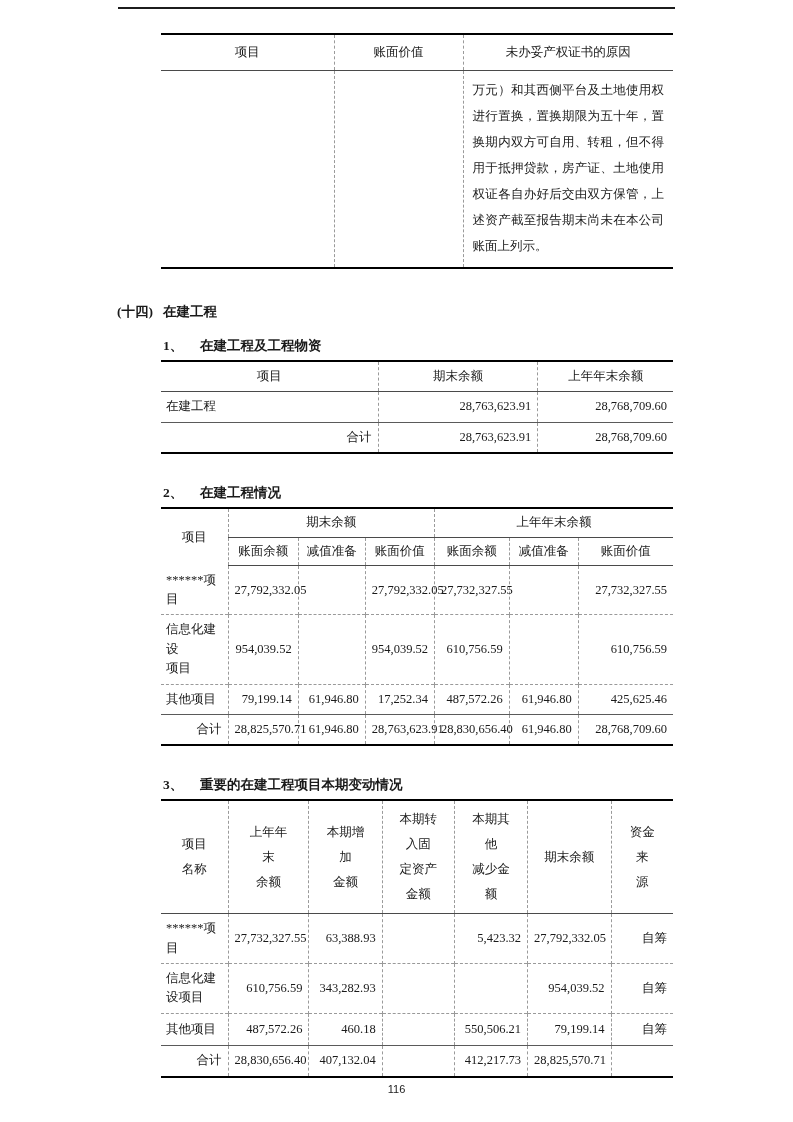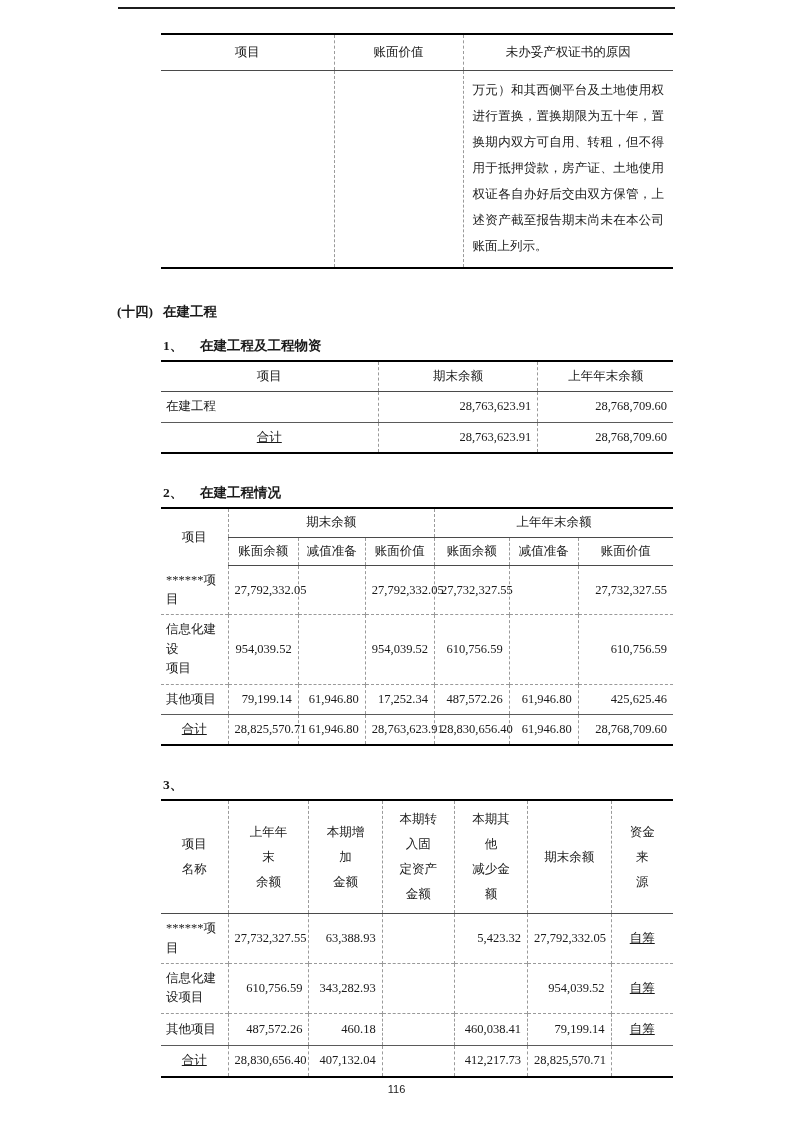--- a/index.html
+++ b/index.html
@@ -39,21 +39,21 @@
   }
   table.tbl th, table.tbl td {
     font-weight: normal;
     padding: 5px 6px;
     vertical-align: middle;
     line-height: 1.55;
   }
   table.tbl th { text-align: center; }
   table.tbl td.num { text-align: right; font-variant-numeric: tabular-nums; }
   table.tbl td.label { text-align: left; padding-left: 5px; white-space: pre-line; }
-  table.tbl td.center { text-align: center; text-decoration: underline; }
+  table.tbl td.center { text-align: right; }
   
   table.tbl th + th, table.tbl td + td,
   table.tbl tr.sub-hdr th { border-left: 1px dashed #9a9a9a; }
   table.tbl tr.sub-hdr th:first-child { border-left: 1px dashed #9a9a9a; }
   
   table.tbl thead tr:last-child th { border-bottom: 1px solid #4a4a4a; }
   table.tbl tbody tr + tr td { border-top: 1px dashed #9a9a9a; }
   table.tbl tbody tr.total-row td { border-top: 1px solid #5a5a5a; }
   table.tbl thead tr.grp-hdr th[colspan] { border-bottom: 1px solid #4a4a4a; }
 
@@ -232,20 +232,21 @@
         <td class="num">28,763,623.91</td>
         <td class="num">28,830,656.40</td>
         <td class="num">61,946.80</td>
         <td class="num">28,768,709.60</td>
       </tr>
     </tbody>
   </table>
 
   <div class="sub-heading gap-big">
     <span class="sub-no">3、</span>
+    <span>重要的在建工程项目本期变动情况</span>
   </div>
   <table class="tbl t3 after-heading">
     <colgroup>
       <col style="width:13.1%">
         <col style="width:15.8%">
         <col style="width:14.3%">
         <col style="width:14.1%">
       <col style="width:14.3%">
         <col style="width:16.3%">
         <col style="width:12.1%">
@@ -285,21 +286,21 @@
         <td class="num"></td>
         <td class="num"></td>
         <td class="num">954,039.52</td>
         <td class="center">自筹</td>
       </tr>
       <tr>
         <td class="label">其他项目</td>
         <td class="num">487,572.26</td>
         <td class="num">460.18</td>
         <td class="num"></td>
-        <td class="num">460,038.41</td>
+        <td class="num">550,506.21</td>
         <td class="num">79,199.14</td>
         <td class="center">自筹</td>
       </tr>
       <tr class="total-row">
         <td class="center">合计</td>
         <td class="num">28,830,656.40</td>
         <td class="num">407,132.04</td>
         <td class="num"></td>
         <td class="num">412,217.73</td>
         <td class="num">28,825,570.71</td>

